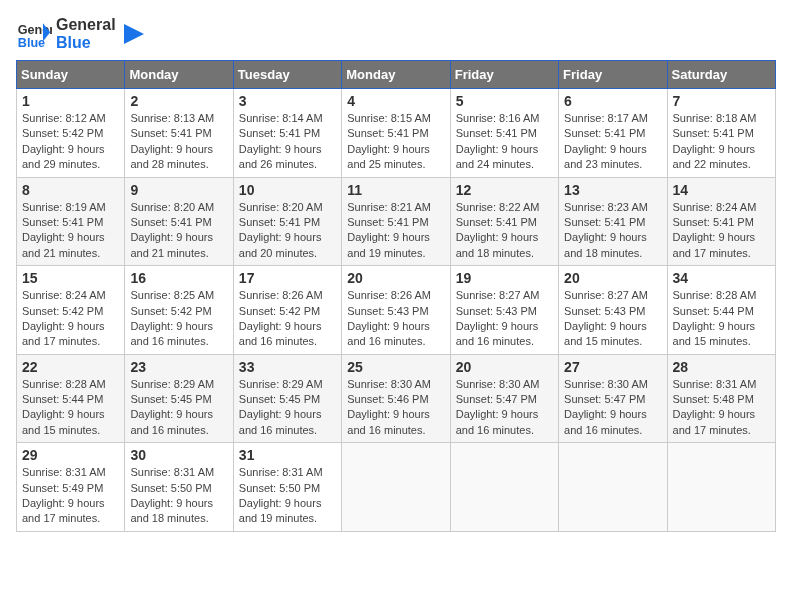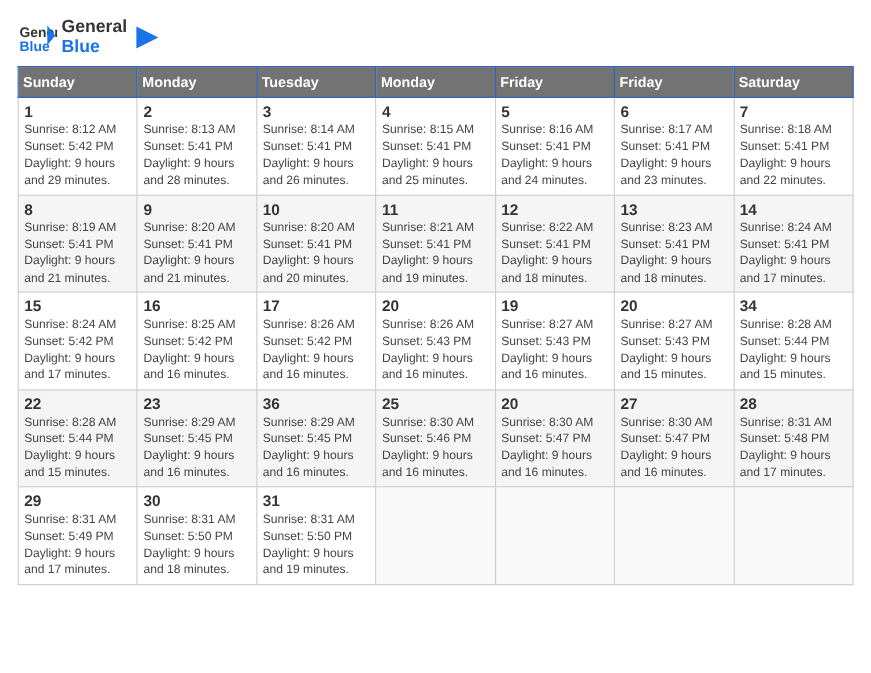--- a/index.html
+++ b/index.html
@@ -161,21 +161,21 @@
         <td><span class="day-number">20</span>
         <span class="day-detail">Sunrise: 8:27 AM<br>Sunset: 5:43 PM<br>Daylight: 9 hours and 15 minutes.</span></td>
         <td><span class="day-number">34</span>
         <span class="day-detail">Sunrise: 8:28 AM<br>Sunset: 5:44 PM<br>Daylight: 9 hours and 15 minutes.</span></td>
       </tr>
       <tr>
         <td><span class="day-number">22</span>
         <span class="day-detail">Sunrise: 8:28 AM<br>Sunset: 5:44 PM<br>Daylight: 9 hours and 15 minutes.</span></td>
         <td><span class="day-number">23</span>
         <span class="day-detail">Sunrise: 8:29 AM<br>Sunset: 5:45 PM<br>Daylight: 9 hours and 16 minutes.</span></td>
-        <td><span class="day-number">36</span>
+        <td><span class="day-number">33</span>
         <span class="day-detail">Sunrise: 8:29 AM<br>Sunset: 5:45 PM<br>Daylight: 9 hours and 16 minutes.</span></td>
         <td><span class="day-number">25</span>
         <span class="day-detail">Sunrise: 8:30 AM<br>Sunset: 5:46 PM<br>Daylight: 9 hours and 16 minutes.</span></td>
         <td><span class="day-number">20</span>
         <span class="day-detail">Sunrise: 8:30 AM<br>Sunset: 5:47 PM<br>Daylight: 9 hours and 16 minutes.</span></td>
         <td><span class="day-number">27</span>
         <span class="day-detail">Sunrise: 8:30 AM<br>Sunset: 5:47 PM<br>Daylight: 9 hours and 16 minutes.</span></td>
         <td><span class="day-number">28</span>
         <span class="day-detail">Sunrise: 8:31 AM<br>Sunset: 5:48 PM<br>Daylight: 9 hours and 17 minutes.</span></td>
       </tr>

